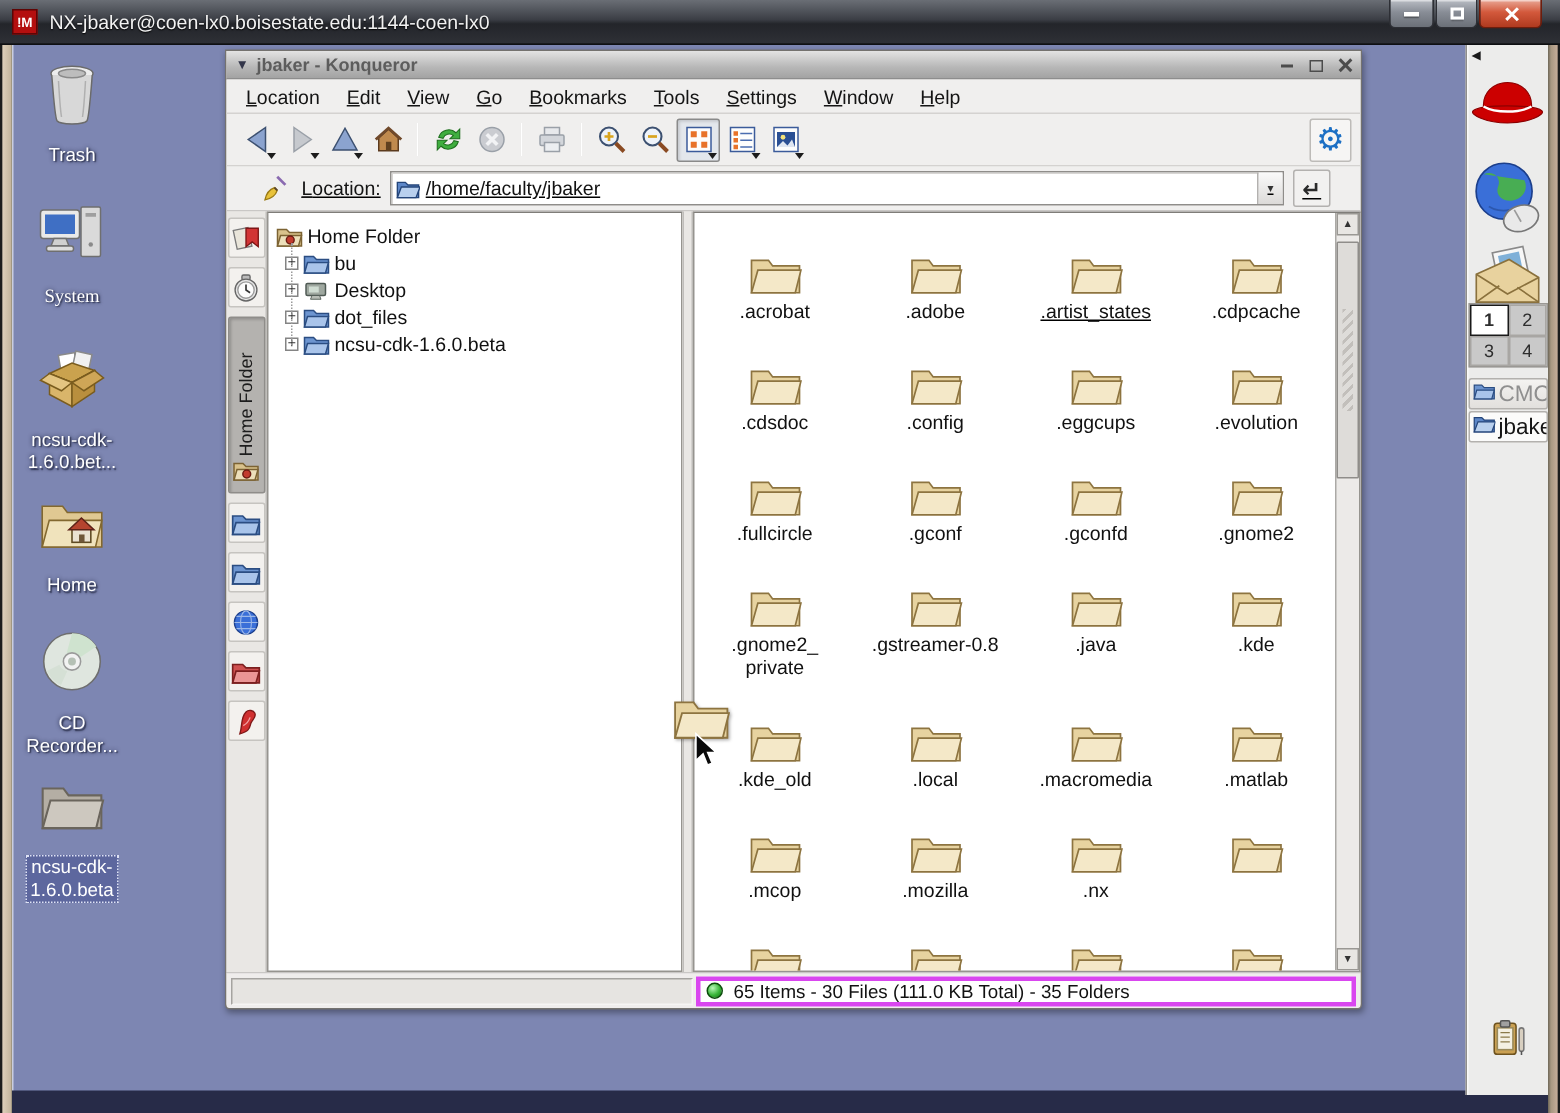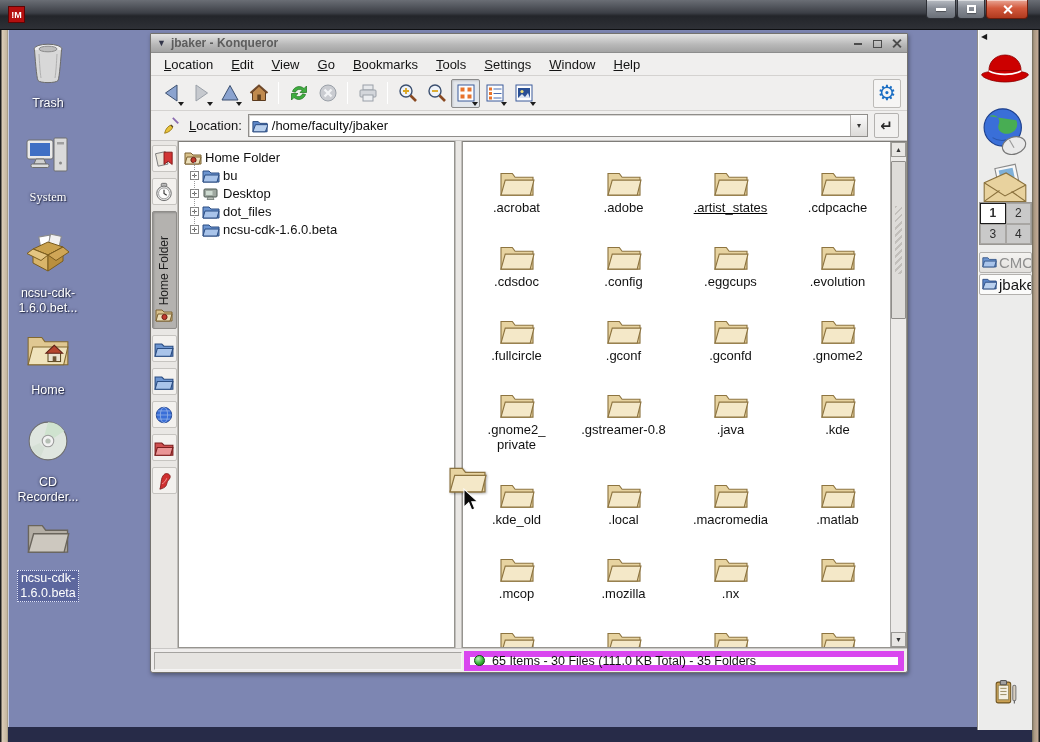--- a/index.html
+++ b/index.html
@@ -66,21 +66,21 @@
   .tbtn svg { width:22px; height:22px; }
   .tbtn.pressed { border:1px solid #8a8a8a; background:#e3e7ec; box-shadow:inset 1px 1px 2px rgba(0,0,0,.15); }
   .dd { position:absolute; right:1px; bottom:1px; width:0; height:0;
     border-left:3.5px solid transparent; border-right:3.5px solid transparent; border-top:4px solid #1c1c1c; }
   .tsep { width:1px; height:22px; background:#c8c6c4; border-right:1px solid #fff; margin:0 5px; }
   .gear-btn { margin-left:auto; width:28px; height:29px; border:1px solid #bdbbb8; border-radius:2px;
     background:#f6f5f4; display:flex; align-items:center; justify-content:center;
     font-size:21px; color:#1c6fc4; font-family:"DejaVu Sans", sans-serif; }
 
   .k-loc { position:absolute; left:0; top:77px; right:0; height:30px; background:#f0efee;
-    border-bottom:1px solid #c9c7c5; display:flex; align-items:center; padding:0 8px; gap:6px; }
+    border-bottom:1px solid #c9c7c5; display:flex; align-items:center; padding:0 20px; gap:6px;text-decoration:underline; }
   .broom-btn { width:24px; height:24px; display:flex; align-items:center; justify-content:center; }
   .broom-btn svg { width:20px; height:20px; }
   .loc-label { font-size:13px; color:#141414; white-space:nowrap; }
   .combo { flex:1; height:23px; background:#fff; border:1px solid #8f8d8a;
     box-shadow:inset 1px 1px 0 #d8d6d4; display:flex; align-items:center; padding-left:3px; }
   .combo .cicon { width:16px; height:14px; margin-right:4px; }
   .combo .cicon svg { width:16px; height:14px; }
   .combo .ctext { font-size:13px; color:#111; flex:1; }
   .combo-arrow { width:17px; height:21px; background:linear-gradient(#fafafa,#dcdad8);
     border-left:1px solid #b3b1af; display:flex; flex-direction:column; align-items:center; justify-content:center; font-size:8px; color:#333; }
@@ -123,21 +123,21 @@
     display:flex; align-items:center; justify-content:center; font-size:7px; color:#333; }
   .sbtn.up { top:0; } .sbtn.down { bottom:0; }
   .sthumb { position:absolute; left:0; top:19px; width:15px; height:158px; background:#dedcd9; border:1px solid #8f8d8a; border-radius:1px; }
   .sthumb::after { content:""; position:absolute; inset:28% 3px;
     background:repeating-linear-gradient(135deg,#c2bfbb 0 2px,transparent 2px 5px); }
 
   .k-status { position:absolute; left:0; right:0; bottom:0; height:24px; background:#efedec;
     border-top:1px solid #c9c7c5; display:flex; align-items:center; border-radius:0 0 3px 3px; }
   .st-left { width:308px; height:18px; margin:0 2px 0 3px; background:#e6e4e1;
     border:1px solid #a5a3a0; border-bottom-color:#f5f4f3; border-right-color:#f5f4f3; }
-  .st-right { flex:1; height:20px; margin-right:3px; background:#fff; border:6px solid #d946ef;
+  .st-right { flex:1; height:20px; margin-right:3px; background:#fff; border:3px solid #d946ef;
     display:flex; align-items:center; padding-left:4px; }
   .led { width:11px; height:11px; border-radius:50%; background:radial-gradient(circle at 35% 30%,#b9f7b9,#39b539 55%,#157015); border:1px solid #0d4d0d; }
   .st-text { margin-left:7px; font-size:12.5px; color:#111; }
 
   
   .drag-ghost { position:absolute; left:447px; top:460px; width:41px; height:35px; z-index:50; }
   .drag-ghost svg { width:41px; height:35px; filter:drop-shadow(1px 1px 1px rgba(0,0,0,.3)); }
   .cursor { position:absolute; left:462px; top:488px; width:17px; height:25px; z-index:51; }
   .cursor svg { width:17px; height:25px; }
 
@@ -162,20 +162,21 @@
   .klipper { position:absolute; left:14px; bottom:24px; width:27px; height:27px; }
   .klipper svg { width:27px; height:27px; }
 </style>
 </head>
 <body>
 
 <div id="screen">
 
   <div class="nx-titlebar">
     <div class="nx-icon">!M</div>
+    <span class="nx-title">NX-jbaker@coen-lx0.boisestate.edu:1144-coen-lx0</span>
     <div class="nx-btns">
       <div class="nx-btn min">
           <span class="g-dash"></span>
         </div>
       <div class="nx-btn max">
           <span class="g-square"></span>
         </div>
       <div class="nx-btn close">
           <span class="g-x"></span>
         </div>

